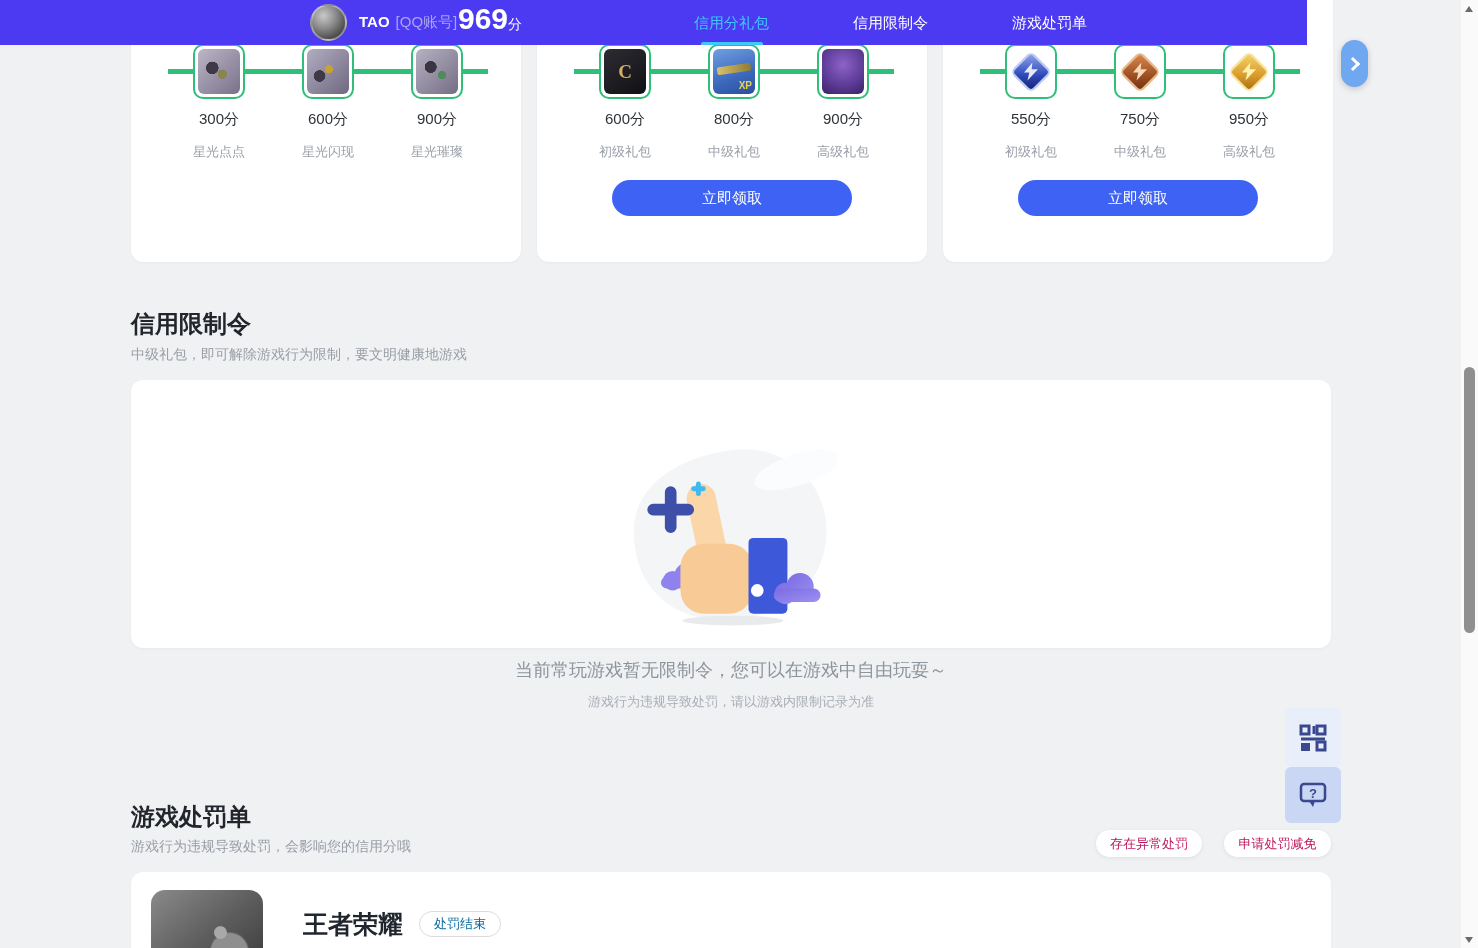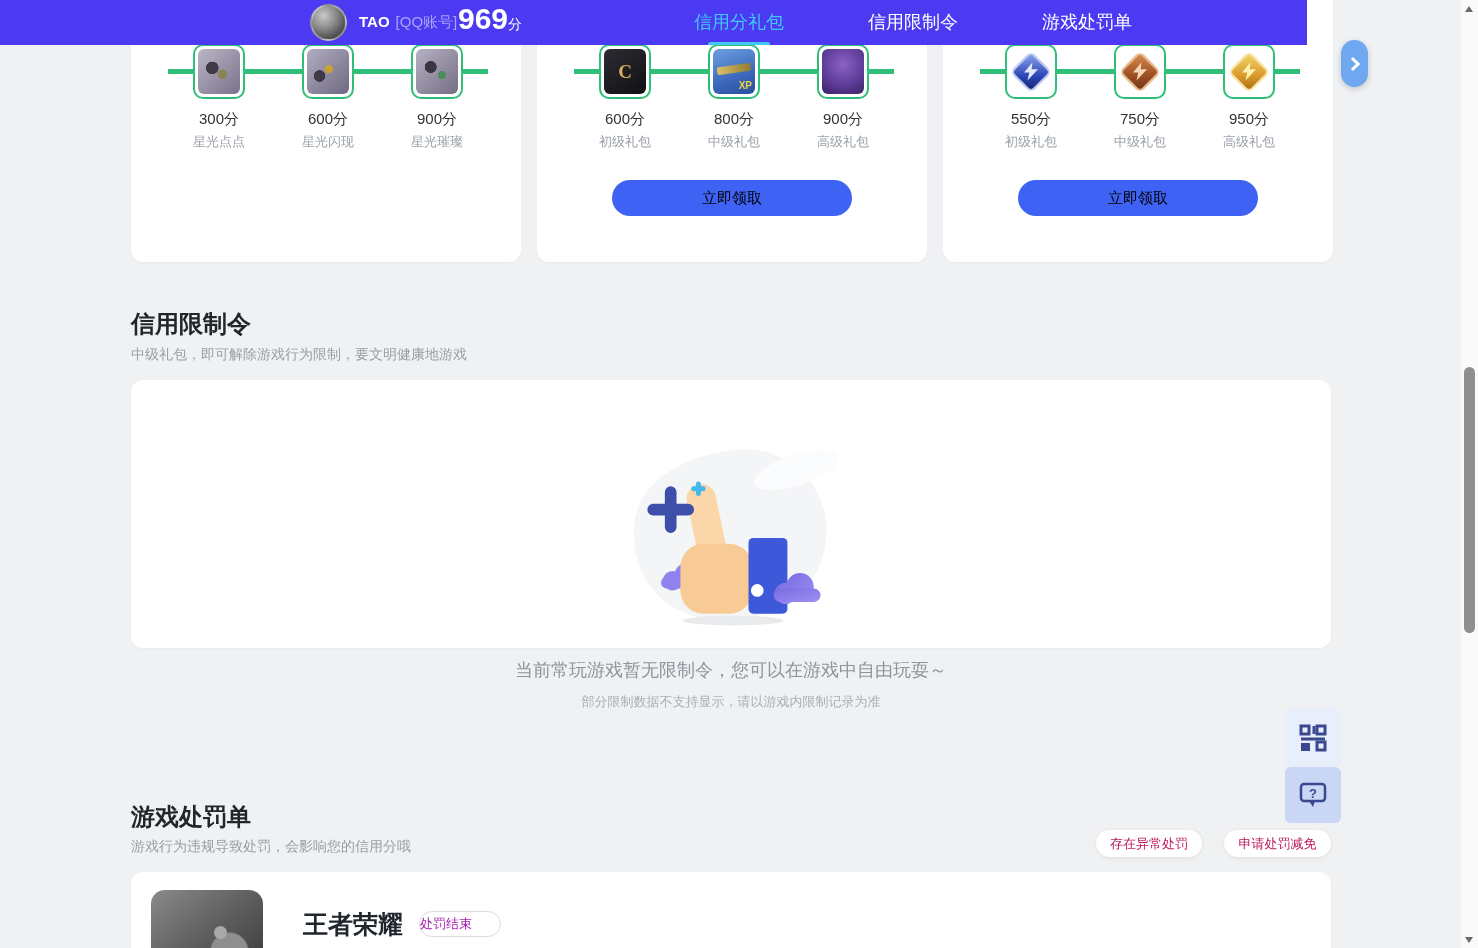--- a/index.html
+++ b/index.html
@@ -10,42 +10,42 @@
   .navbar { position:absolute; top:0; left:0; width:1307px; height:45px; background:#4B3AF2; z-index:30; }
   .avatar { position:absolute; left:310px; top:4px; width:37px; height:37px; border-radius:50%;
             background: radial-gradient(circle at 35% 30%, #c9c9c9, #8a8a8a 40%, #4b4b4b 75%);
             border:2px solid rgba(255,255,255,.38); }
   .user-line { position:absolute; left:359px; top:13px; font-size:15px; font-weight:bold; color:#fff; white-space:nowrap; }
   .account-label { color:#A9A3F7; font-weight:normal; margin-left:6px; }
   .score-wrap { position:absolute; left:458px; top:2px; color:#fff; white-space:nowrap; }
   .score-num { font-size:30px; font-weight:bold; }
   .score-unit { font-size:14px; }
   .tabs { position:absolute; left:694px; top:0; height:45px; display:flex; gap:84px; }
-  .tab { position:relative; height:45px; line-height:45px; font-size:18px; color:#fff; cursor:pointer; white-space:nowrap; }
+  .tab { position:relative; height:45px; line-height:45px; font-size:15px; color:#fff; cursor:pointer; white-space:nowrap; }
   .tab.active { color:#3FC8F8; }
   .tab-underline { position:absolute; bottom:0; left:50%; transform:translateX(-50%); width:62px; height:3px;
                    background:#3FC8F8; border-radius:2px 2px 0 0; }
 
   
   .cards-row { position:absolute; left:131px; top:-60px; display:flex; gap:16px; z-index:1; }
   .card { background:#fff; border-radius:12px; box-shadow:0 1px 3px rgba(0,0,0,.04); }
   .gift-card { width:390px; height:322px; position:relative; }
   .rail { position:absolute; left:37px; right:33px; top:129px; height:5px; background:#2FBF78; }
   .milestones { position:absolute; left:36px; right:32px; top:104px; display:flex; justify-content:space-between; }
   .milestone { width:104px; display:flex; flex-direction:column; align-items:center; }
   .m-iconbox { width:52px; height:55px; background:#fff; border:2px solid #2FBF78; border-radius:10px;
                display:flex; align-items:center; justify-content:center; position:relative; z-index:2; }
   .m-img { width:42px; height:45px; border-radius:6px; position:relative; overflow:hidden;
            display:flex; align-items:center; justify-content:center; }
   .m-score { margin-top:11px; font-size:15px; color:#2F3338; }
-  .m-name { margin-top:4px; font-size:13px; color:#9AA0A8; }
+  .m-name { margin-top:14px; font-size:13px; color:#9AA0A8; }
   .note { position:absolute; top:234px; left:26px; right:26px; text-align:center; font-size:14.5px;
           color:#3A3F45; line-height:25px; }
   .claim-btn { position:absolute; top:240px; left:75px; width:240px; height:36px; border-radius:18px;
-               background:#3E63F4; color:#000000; font-size:15px; text-align:center; line-height:36px; cursor:pointer; }
+               background:#3E63F4; color:#ffffff; font-size:15px; text-align:center; line-height:36px; cursor:pointer; }
 
   
   .img-starA { background: radial-gradient(circle at 34% 42%, #3f3947 16%, rgba(0,0,0,0) 17%),
                radial-gradient(circle at 58% 56%, #8a8455 13%, rgba(0,0,0,0) 14%),
                linear-gradient(135deg, #bcb6c6, #79718a); }
   .img-starB { background: radial-gradient(circle at 52% 45%, #c8a233 12%, rgba(0,0,0,0) 13%),
                radial-gradient(circle at 30% 60%, #3f3947 14%, rgba(0,0,0,0) 15%),
                linear-gradient(135deg, #b3adc2, #6e6880); }
   .img-starC { background: radial-gradient(circle at 62% 58%, #4e8c5d 11%, rgba(0,0,0,0) 12%),
                radial-gradient(circle at 35% 40%, #3a3542 15%, rgba(0,0,0,0) 16%),
@@ -85,21 +85,21 @@
   #pill-abnormal { left:1096px; top:830px; width:106px; }
   #pill-reduction { left:1224px; top:830px; width:107px; }
 
   .punish-card { position:absolute; left:131px; top:872px; width:1200px; height:130px; }
   .game-icon { position:absolute; left:20px; top:18px; width:112px; height:112px; border-radius:14px; overflow:hidden;
                background: radial-gradient(circle at 62% 38%, #a9a9a9 6%, rgba(0,0,0,0) 7%),
                            radial-gradient(circle at 70% 55%, #8f8f8f 18%, rgba(0,0,0,0) 20%),
                            linear-gradient(140deg, #8a8a8a 0%, #5d5d5d 45%, #2e2e2e 100%); }
   .game-name { position:absolute; left:172px; top:36px; font-size:25px; font-weight:bold; color:#20262E; }
   .status-badge { position:absolute; left:288px; top:39px; width:82px; height:26px; border:1px solid #DCDCDC;
-                  border-radius:14px; color:#a21caf; font-size:13px; line-height:24px; }
+                  border-radius:14px; color:#0369a1; font-size:13px; line-height:24px; text-align:center; }
 
   
   .fab { position:absolute; left:1285px; width:56px; display:flex; align-items:center; justify-content:center;
          border-radius:6px; cursor:pointer; z-index:20; }
   #fab-qr { top:708px; height:59px; background:#E9EEFB; }
   #fab-help { top:767px; height:56px; background:#C9D6F4; }
 
   .next-btn { position:absolute; left:1341px; top:40px; width:27px; height:47px; background:#6FA7F0;
               border-radius:14px; z-index:5; box-shadow:0 2px 6px rgba(0,0,0,.18); cursor:pointer; }
   .next-chevron { position:absolute; left:7px; top:19px; width:10px; height:10px;
@@ -245,21 +245,21 @@
         <circle cx="181" cy="148" r="14" fill="url(#cloudGrad)"></circle>
       <rect x="154" y="150" width="48" height="14" rx="7" fill="url(#cloudGrad)"></rect>
     </g>
     <path d="M30,63 h12 v-12 a6,6 0 0 1 12,0 v12 h12 a6,6 0 0 1 0,12 h-12 v12 a6,6 0 0 1 -12,0 v-12 h-12 a6,6 0 0 1 0,-12 Z" fill="#3D4FA8"></path>
     <g fill="#3FB9EE">
       <rect x="74" y="40" width="5" height="15" rx="2.5"></rect>
         <rect x="69" y="45" width="15" height="5" rx="2.5"></rect>
     </g>
   </svg>
   <div class="empty-title">当前常玩游戏暂无限制令，您可以在游戏中自由玩耍～</div>
-  <div class="empty-note">部分限制数据不支持显示，请以游戏内限制记录为准</div>
+  <div class="empty-note">游戏行为违规导致处罚，请以游戏内限制记录为准</div>
 </section>
 
 <h2 class="section-title" id="punish-title">游戏处罚单</h2>
 <p class="section-sub" id="punish-sub">游戏行为违规导致处罚，会影响您的信用分哦</p>
 
 <a class="pill" id="pill-abnormal">存在异常处罚</a>
 <a class="pill" id="pill-reduction">申请处罚减免</a>
 
 <section class="card punish-card">
   <div class="game-icon"></div>

